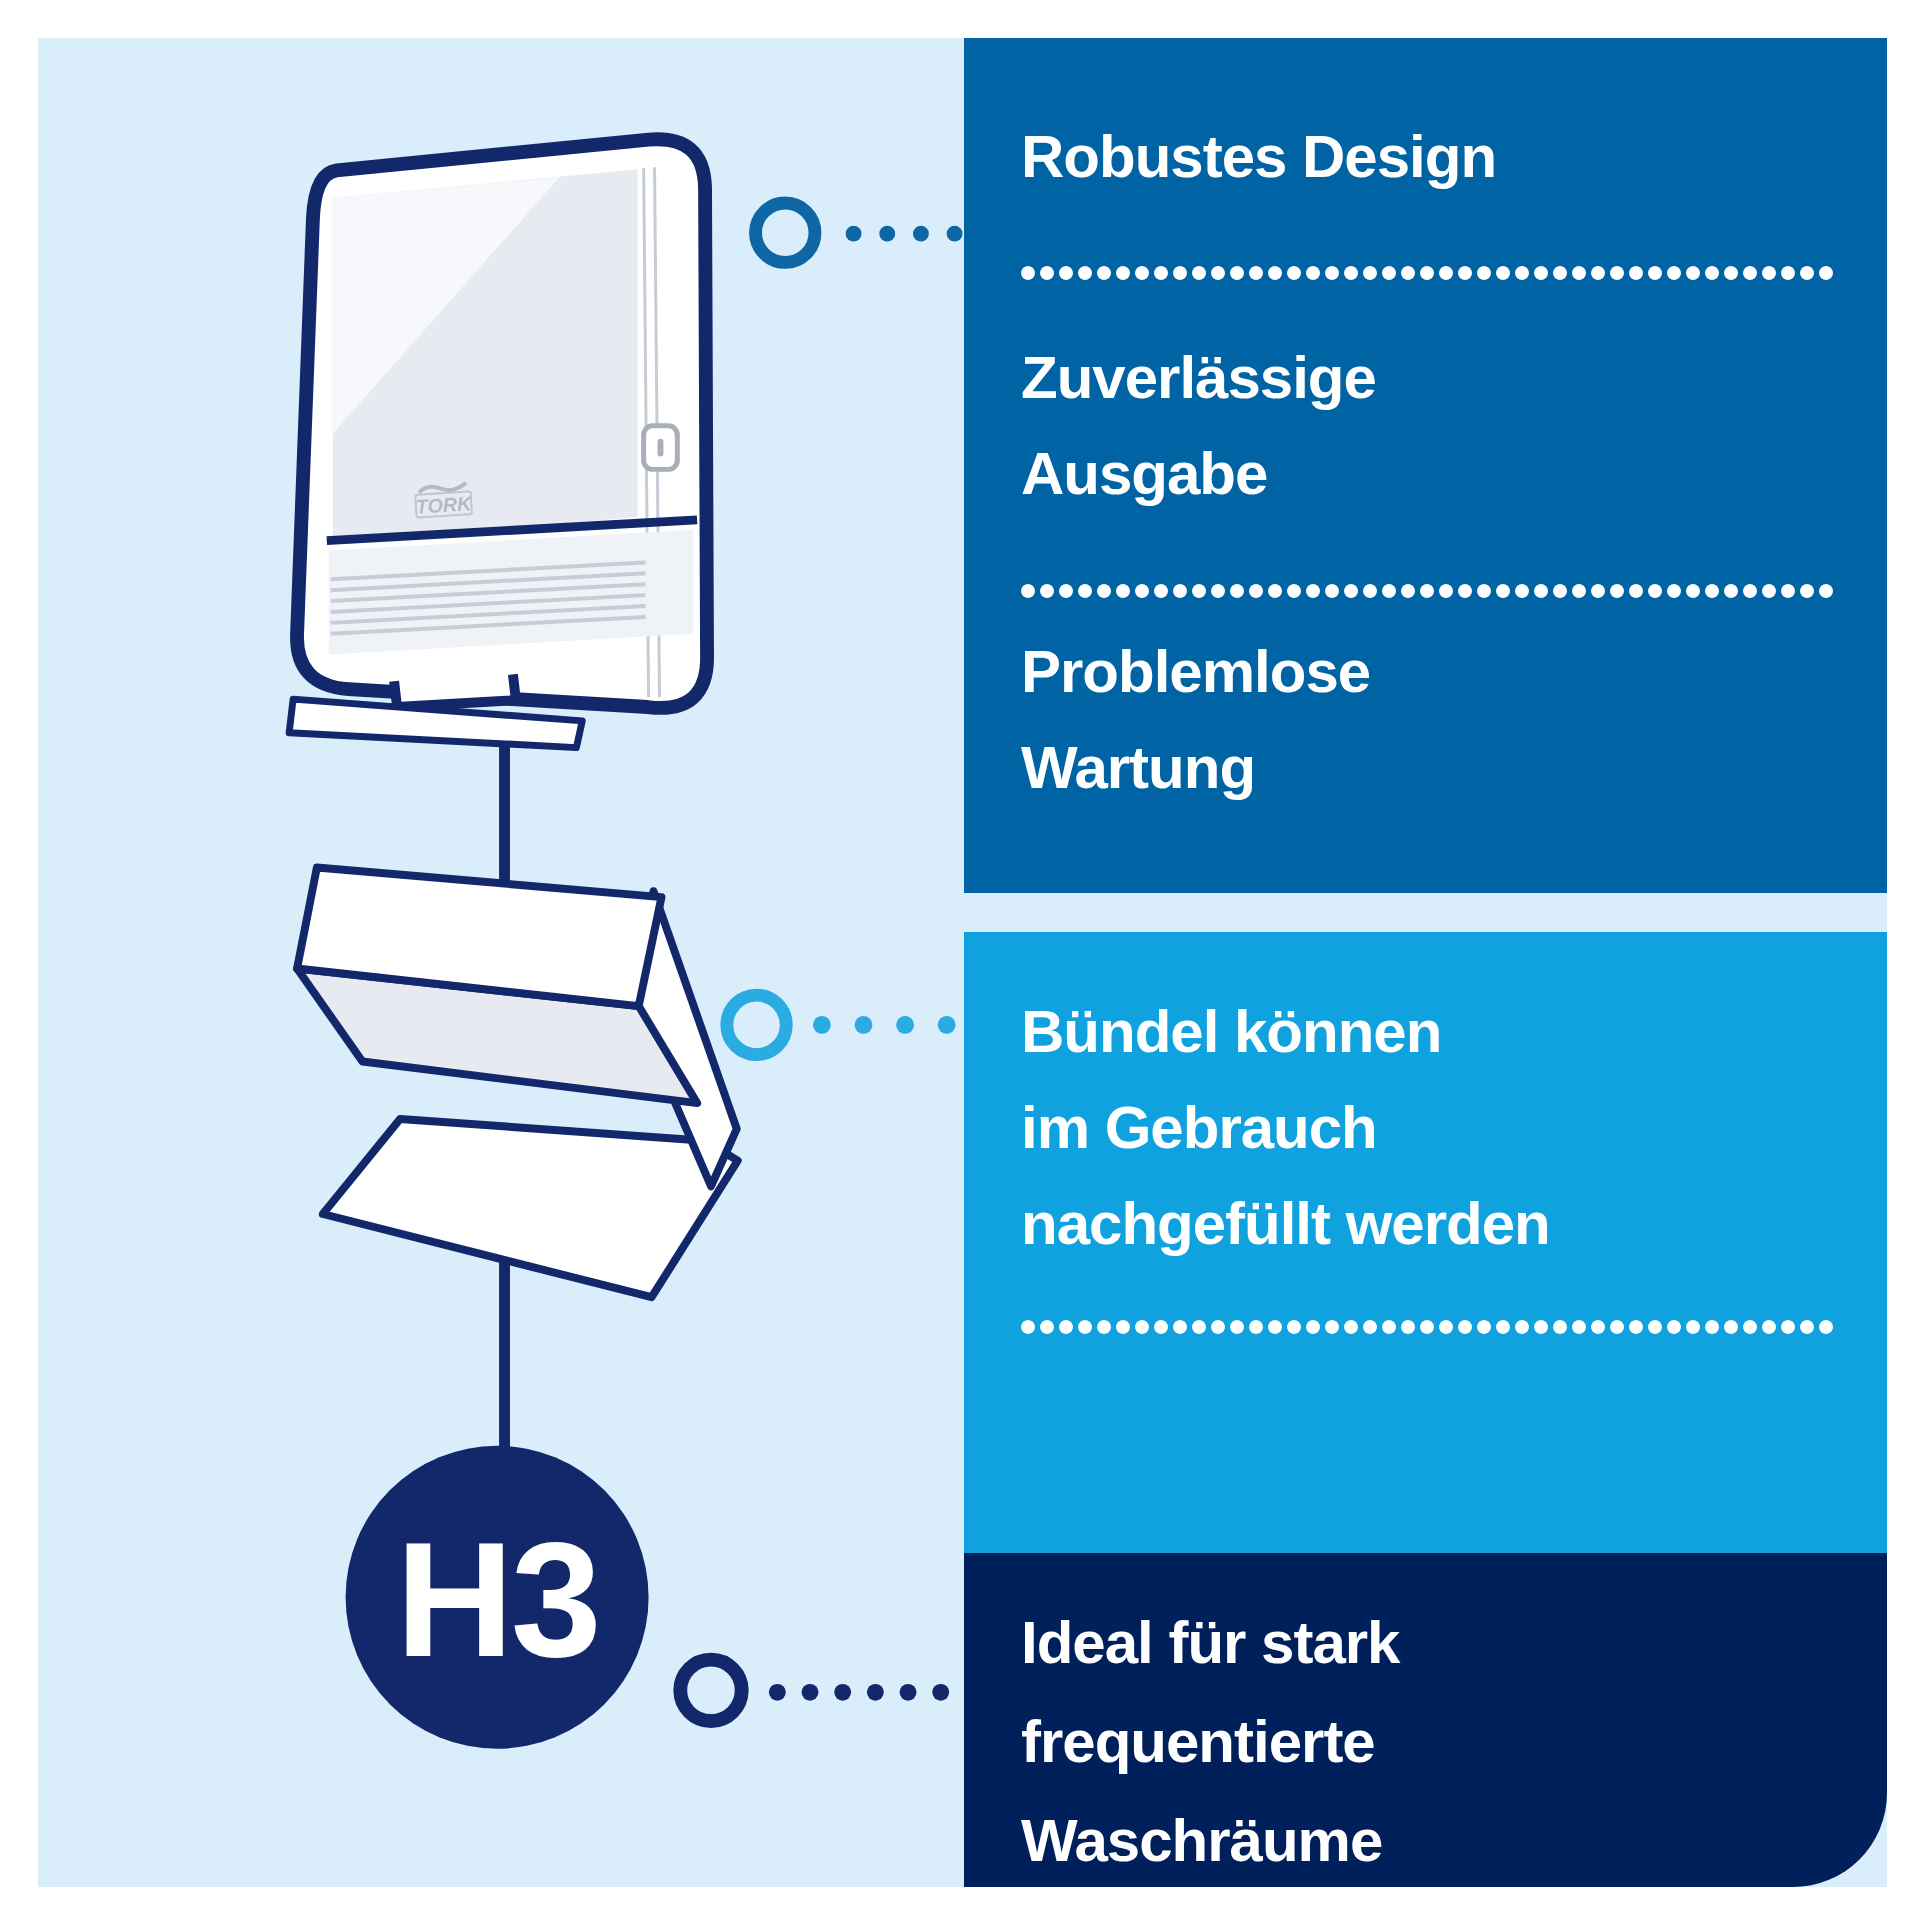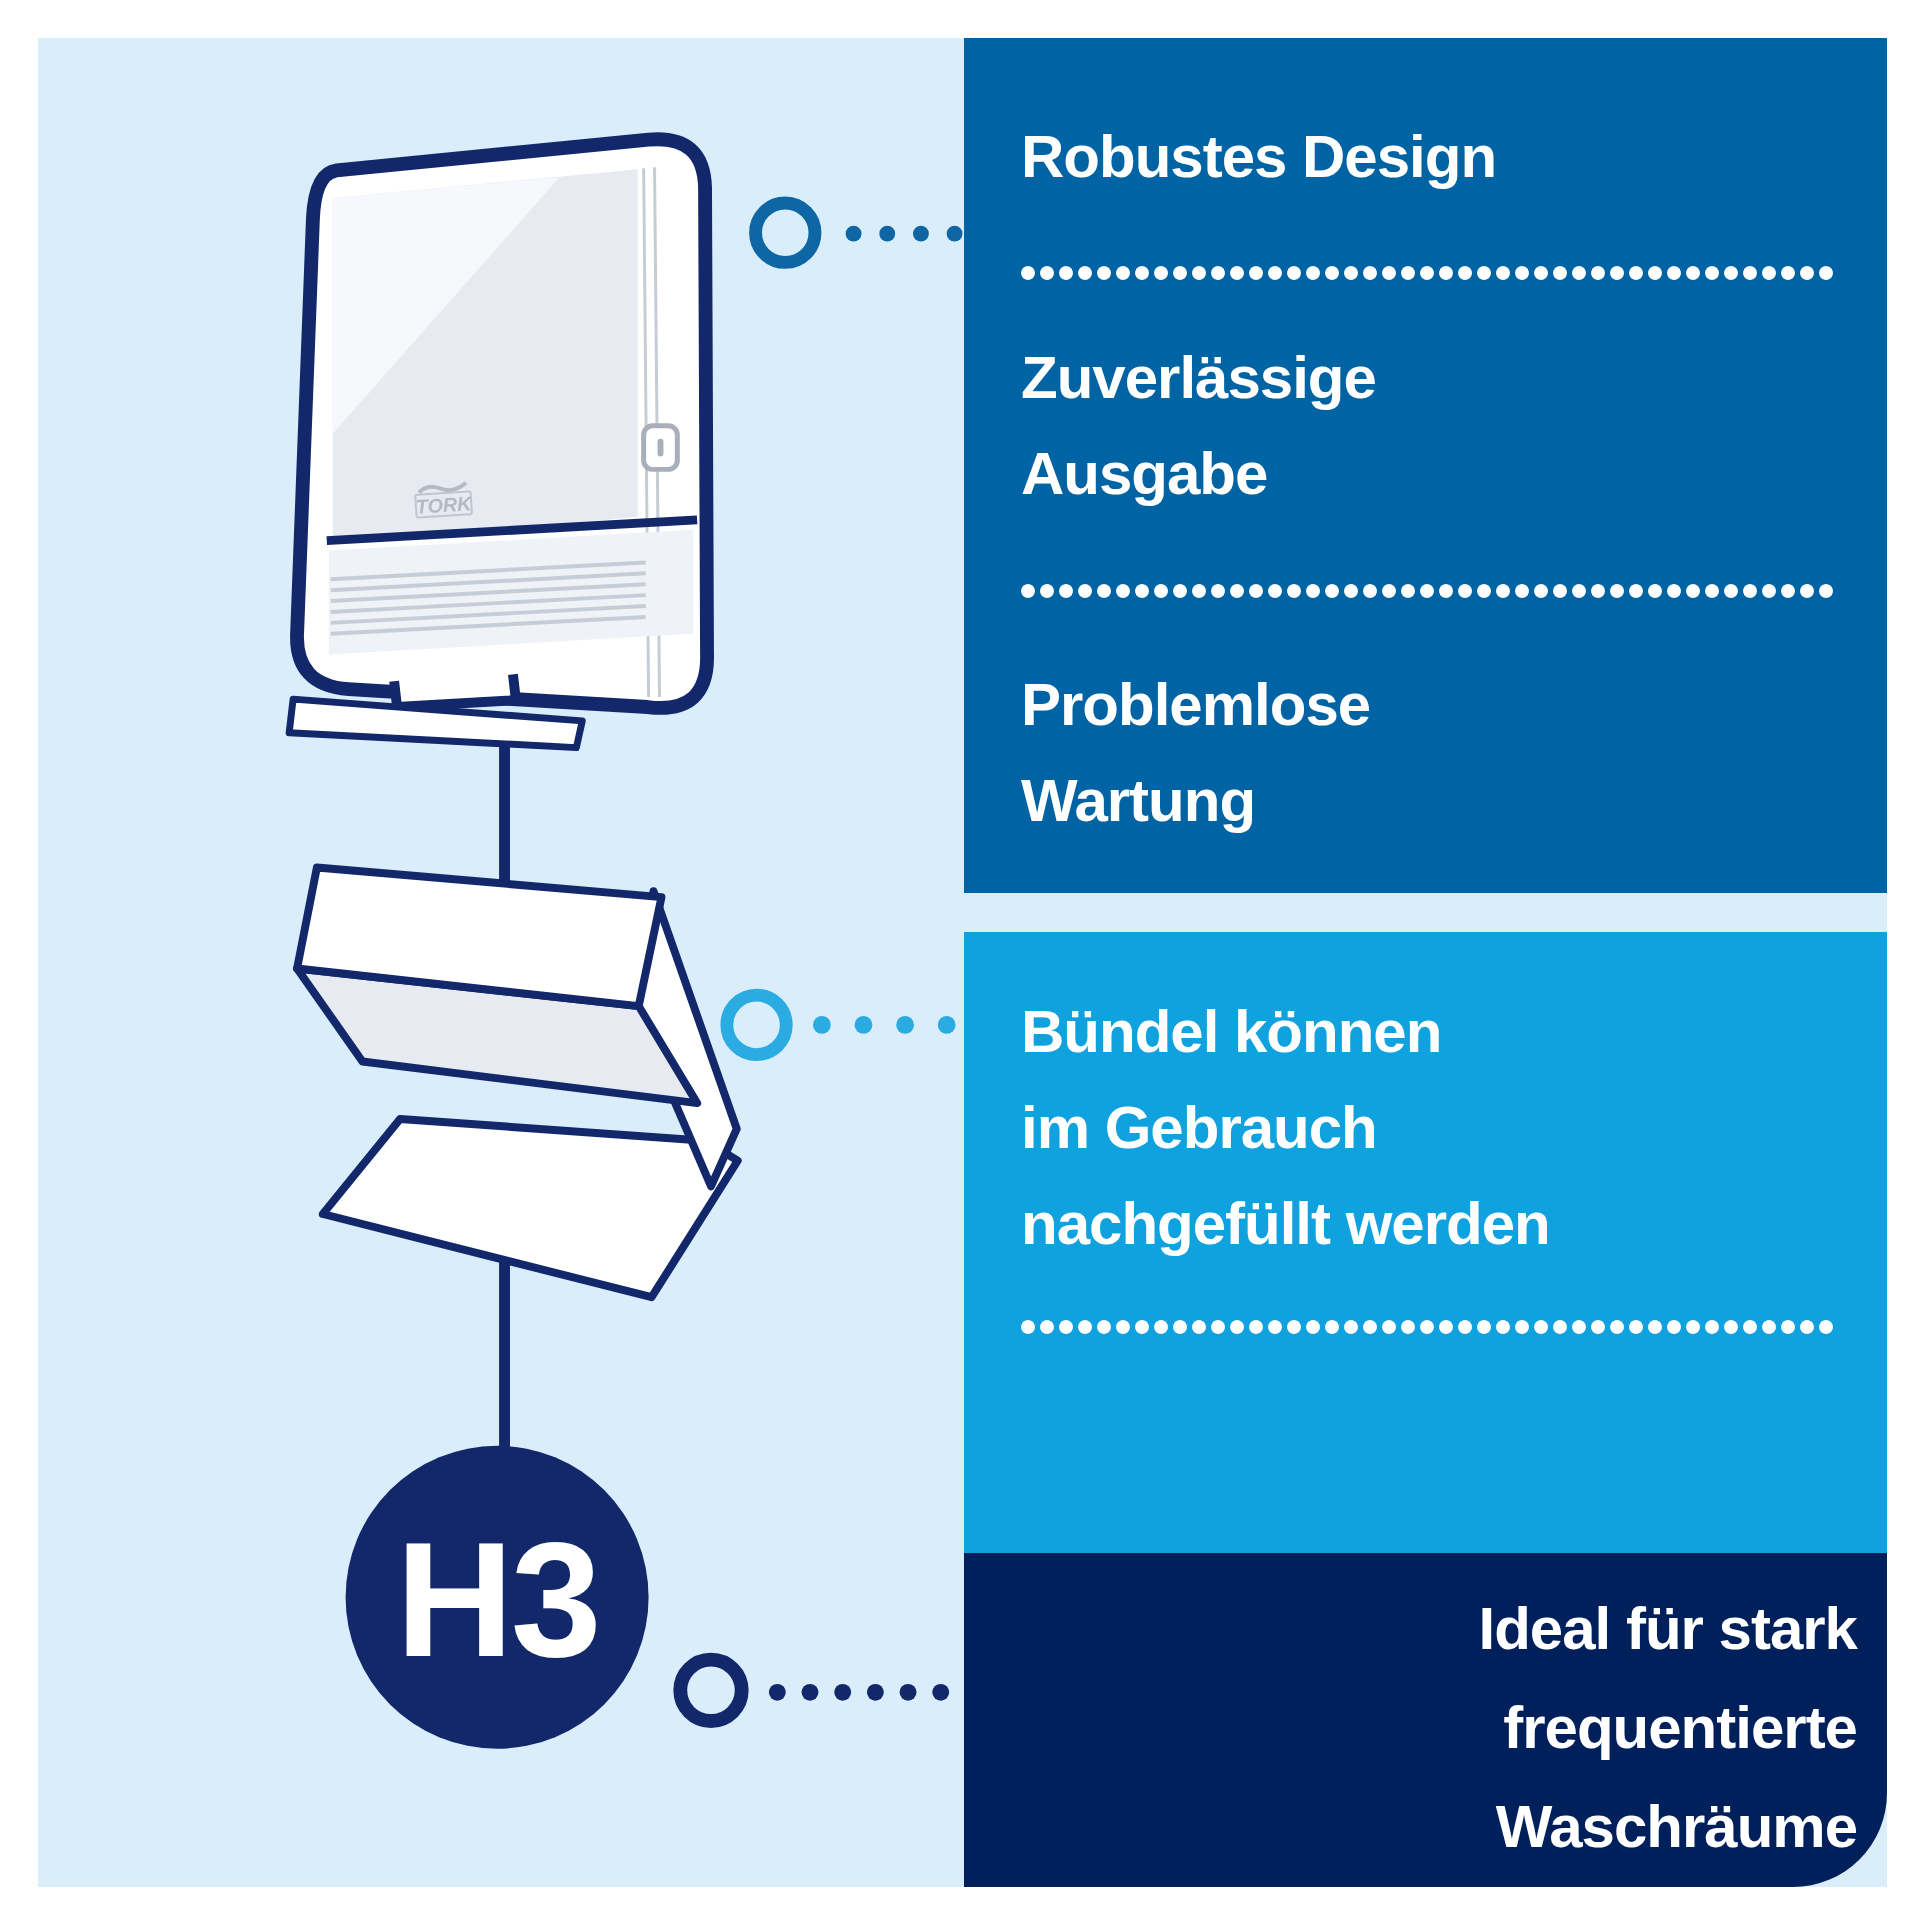--- a/index.html
+++ b/index.html
@@ -26,23 +26,23 @@
     white-space:pre-line;font-size:60px;line-height:96px;font-weight:700;
     letter-spacing:-1px;color:#ffffff;
   }
   .bt3{line-height:99px;}
   .dotsep{
     position:absolute;left:57px;width:814px;height:14px;
     background-image:radial-gradient(circle at 7px 7px,#ffffff 6.4px,rgba(255,255,255,0) 7.4px);
     background-size:19px 14px;background-repeat:repeat-x;
   }
   
-  .p1-t1{top:71px;}  .p1-sep1{top:228px;} .p1-t2{top:292px;} .p1-sep2{top:546px;} .p1-t3{top:619px;}
+  .p1-t1{top:71px;}  .p1-sep1{top:228px;} .p1-t2{top:292px;} .p1-sep2{top:546px;} .p1-t3{top:586px;}
   .p2-t1{top:52px;}  .p2-sep1{top:388px;} .p2-t2{top:444px;}
-  .p3-t1{top:26px;text-align:right;}
+  .p3-t1{top:40px;}
 </style>
 </head>
 <body>
 
 <div class="page">
 
   <div class="canvas"></div>
 
   <svg class="illustration-svg" viewBox="0 0 1946 1946">
 

